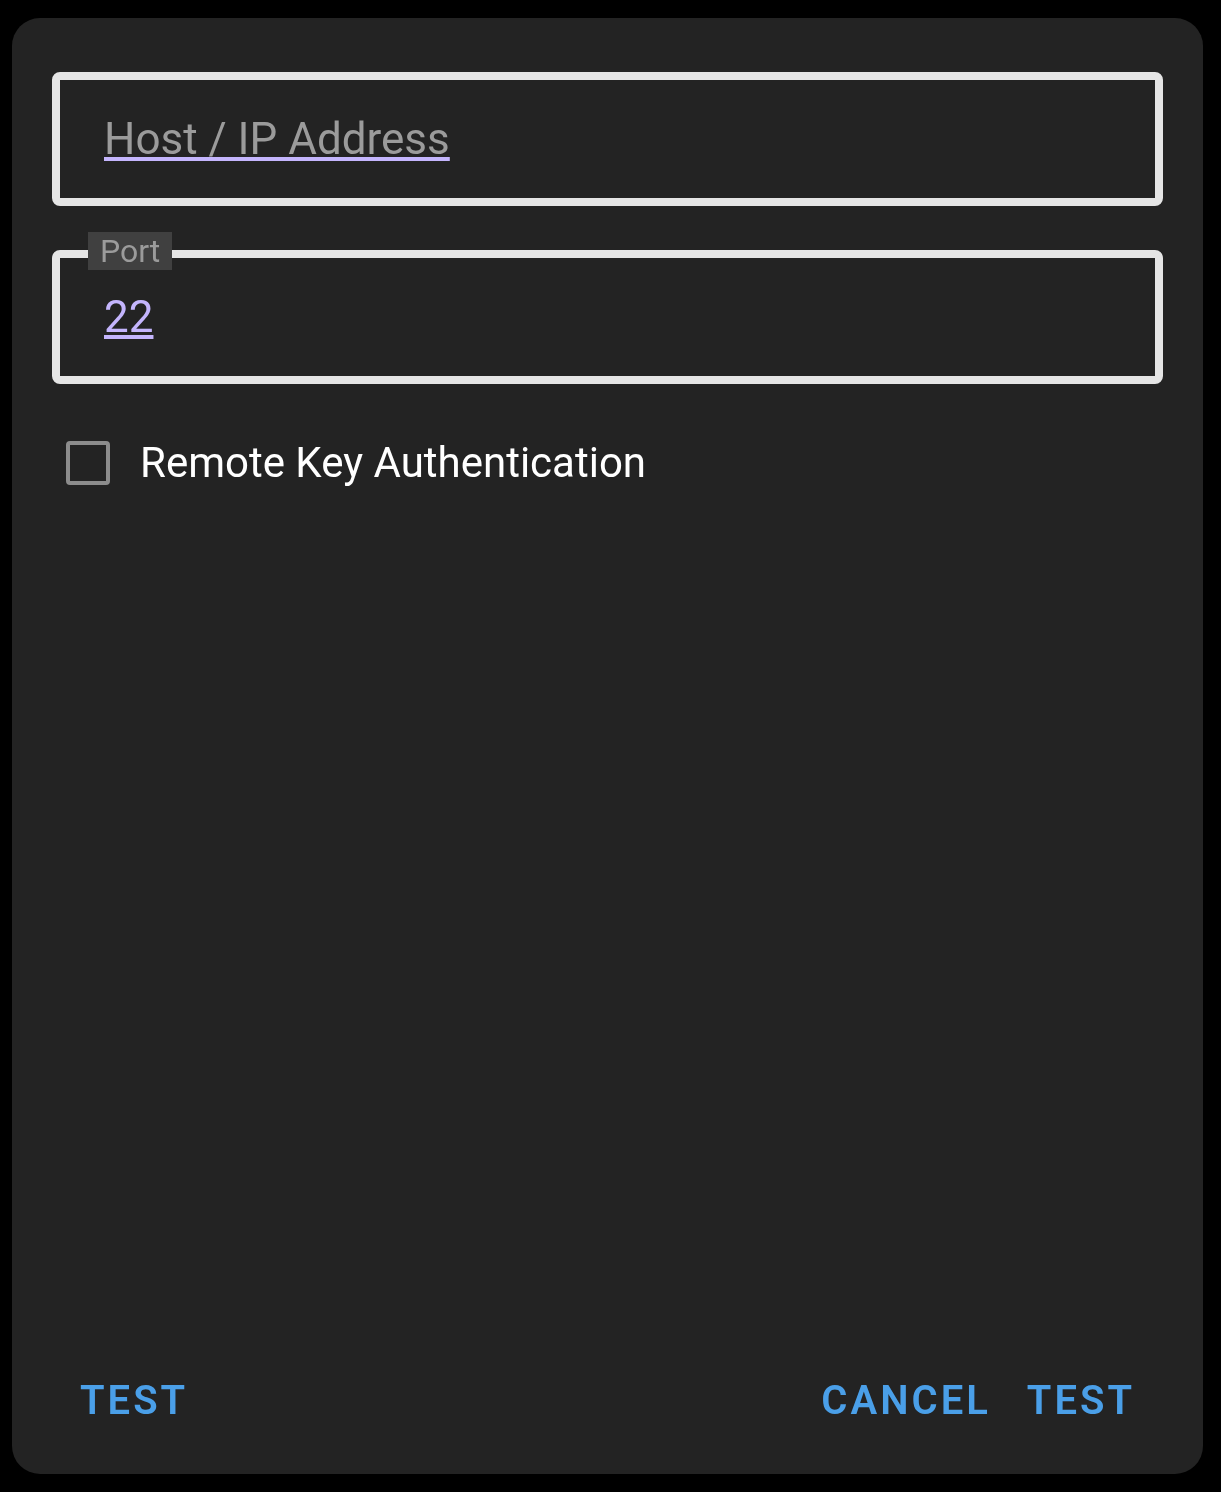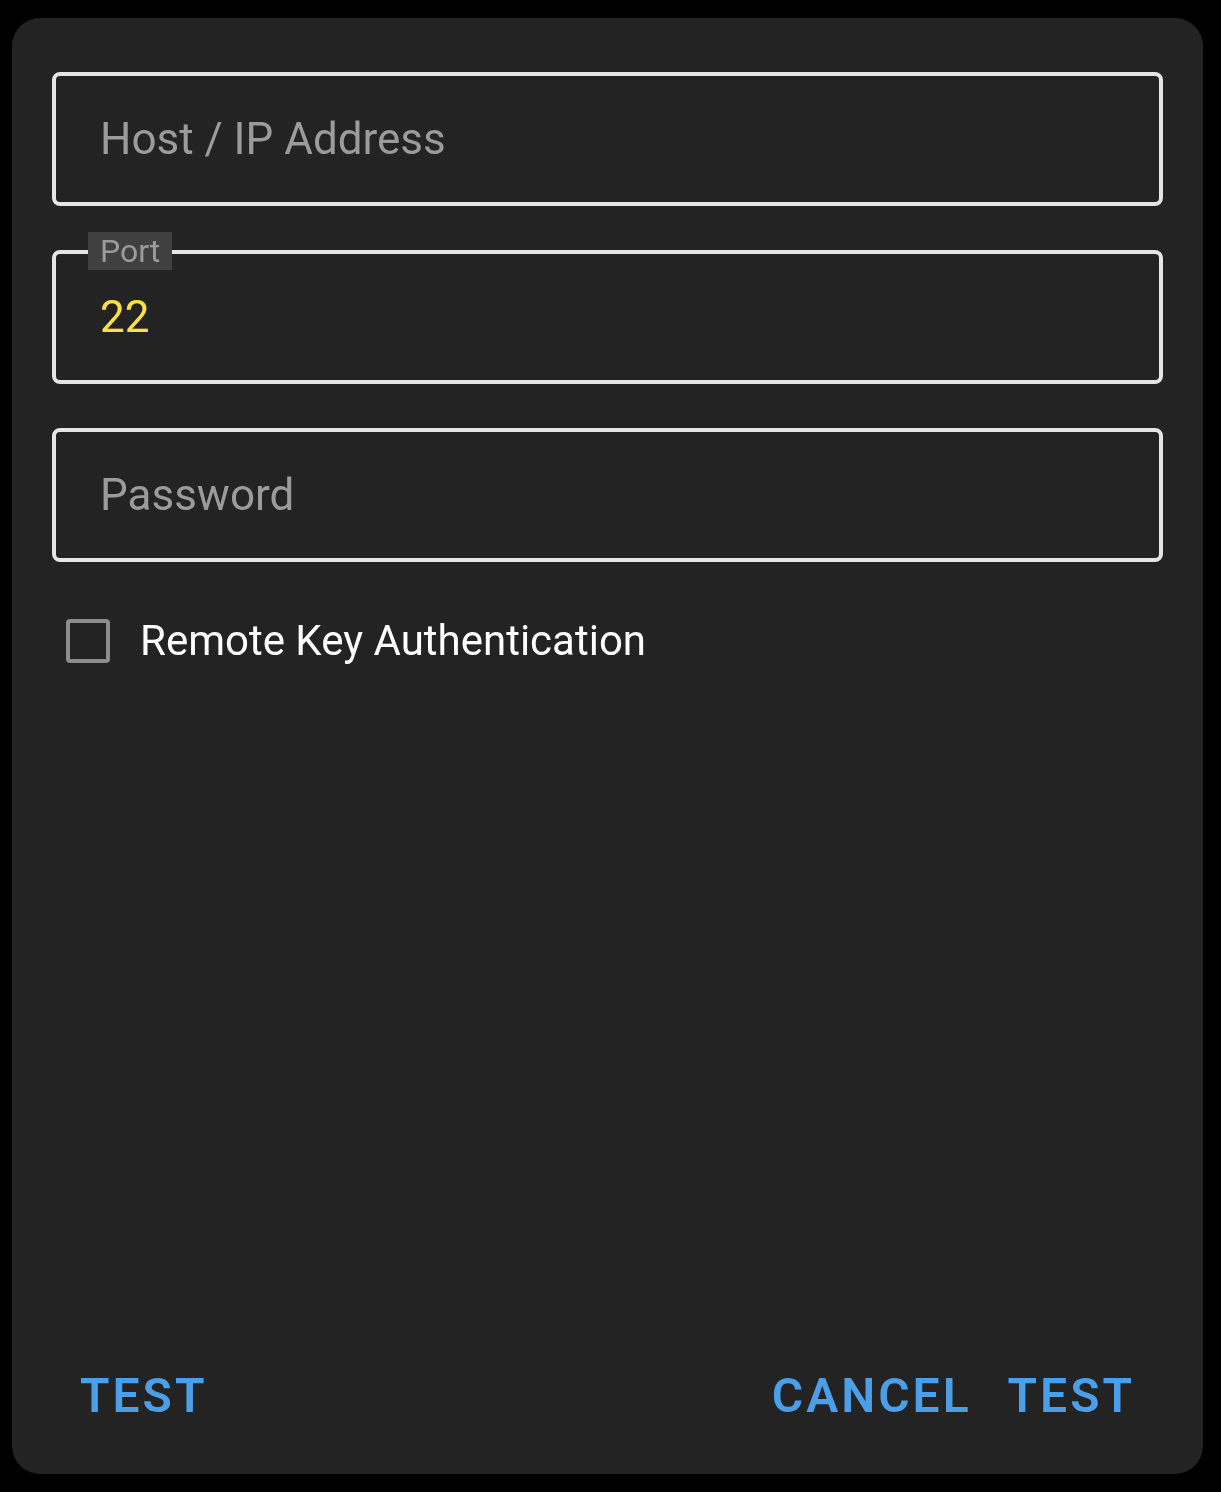--- a/index.html
+++ b/index.html
@@ -32,27 +32,28 @@
       flex: 1;
     }
     .text-field {
       position: relative;
       width: 100%;
     }
     .text-field input {
       width: 100%;
       height: 134px;
       background: transparent;
-      border: 4px solid #e5e5e5;
+      border: 8px solid #e5e5e5;
       border-radius: 8px;
-      color: #fde047;
+      color: #c4b5fd;
       font-size: 44px;
       padding: 0 44px;
       outline: none;
       font-family: inherit;
+      text-decoration: underline;
     }
     .text-field input::placeholder {
       color: #9b9b9b;
       font-weight: 400;
     }
     .text-field .floating-label {
       position: absolute;
       top: -18px;
       left: 36px;
       background: #404040;
@@ -92,21 +93,21 @@
       padding: 0 28px;
     }
     .actions-right {
       display: flex;
       gap: 36px;
     }
     .action-btn {
       background: transparent;
       border: none;
       color: #4a9fe8;
-      font-size: 48px;
+      font-size: 40px;
       font-weight: 600;
       letter-spacing: 3px;
       cursor: pointer;
       font-family: inherit;
       text-align: center;
     }
   </style>
 </head>
 <body>
 
@@ -116,23 +117,20 @@
     <div class="text-field">
       <input type="text" placeholder="Host / IP Address" value="" style="">
     </div>
 
     <div class="text-field">
       <span class="floating-label">Port</span>
       <input type="text" value="22" style="">
     </div>
 
 
-    <div class="text-field">
-      <input type="password" placeholder="Password" style="">
-    </div>
 
     <div class="checkbox-row">
       <div class="checkbox"></div>
       <span class="checkbox-label">Remote Key Authentication</span>
     </div>
 
 
   </div>
 
   <div class="actions">

